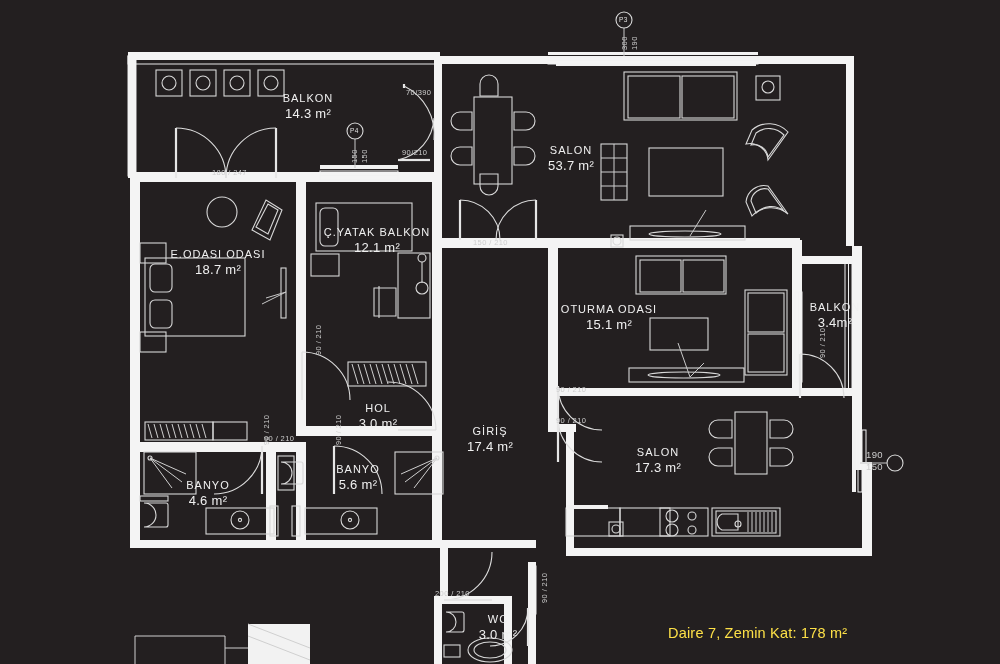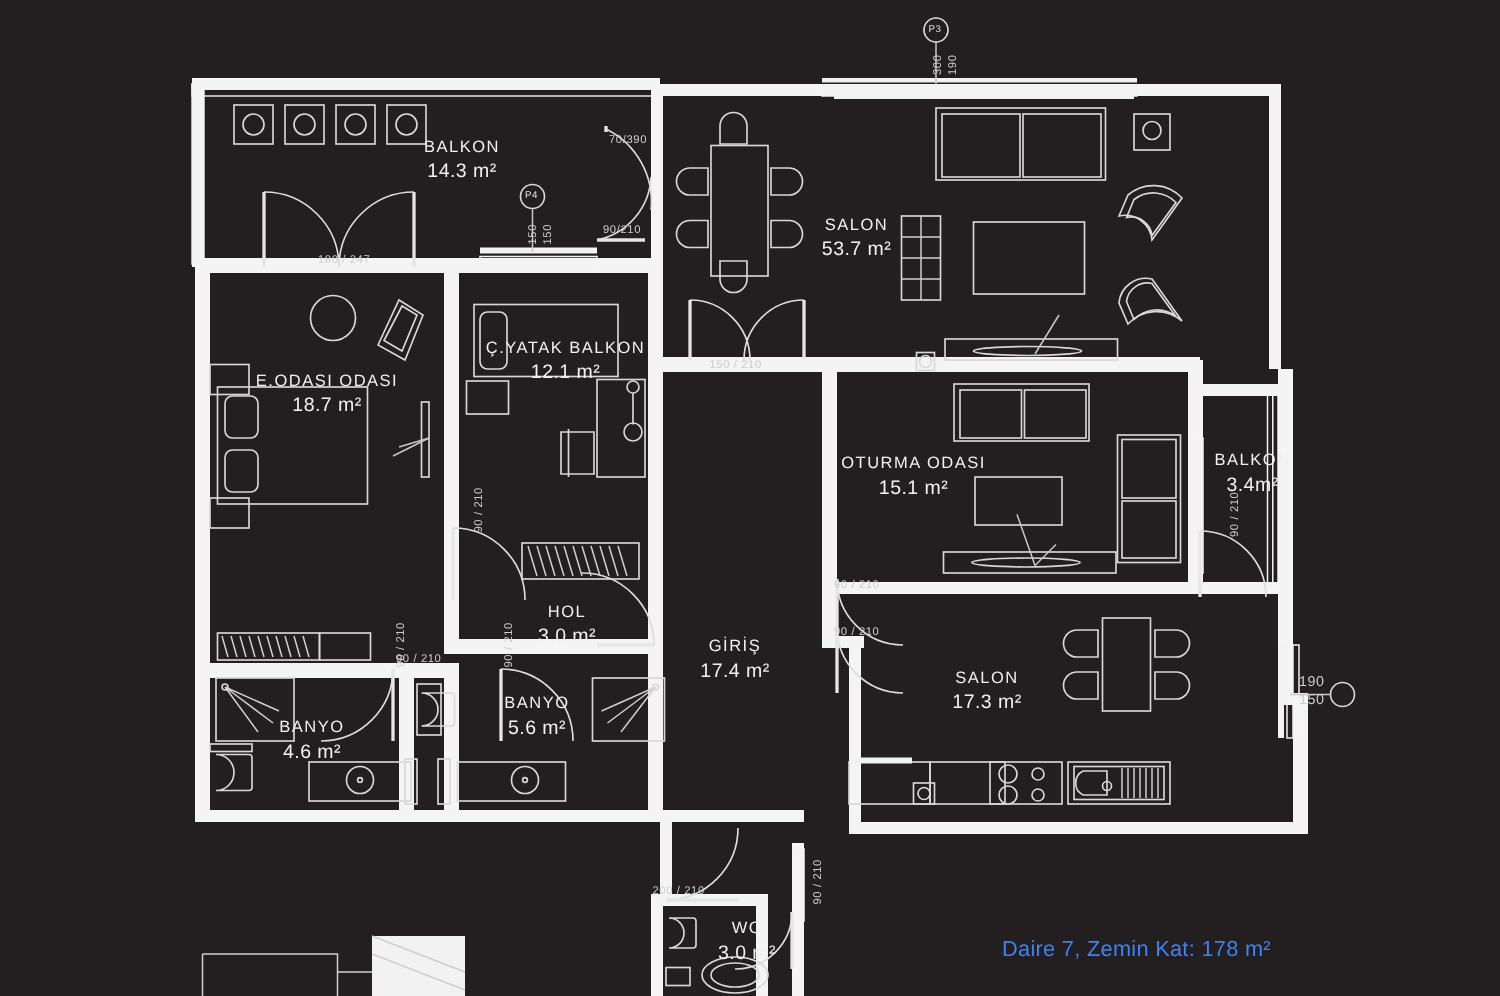--- a/index.html
+++ b/index.html
@@ -37,21 +37,21 @@
     white-space:nowrap;
   }
   .dim.vert{transform-origin:0 0;}
 
   .marker-txt{
     position:absolute;color:#e0e0e0;font-size:6.5px;letter-spacing:.3px;
     white-space:nowrap;
   }
 
   #title-caption{
-    position:absolute;color:#3b82f6;font-size:14.5px;letter-spacing:.2px;
+    position:absolute;color:#fde047;font-size:14.5px;letter-spacing:.2px;
     white-space:nowrap;
   }
 </style>
 </head>
 <body>
 
 <div id="plan-root">
 
   <svg class="plan" viewBox="0 0 1000 664" xmlns="http://www.w3.org/2000/svg">
 

